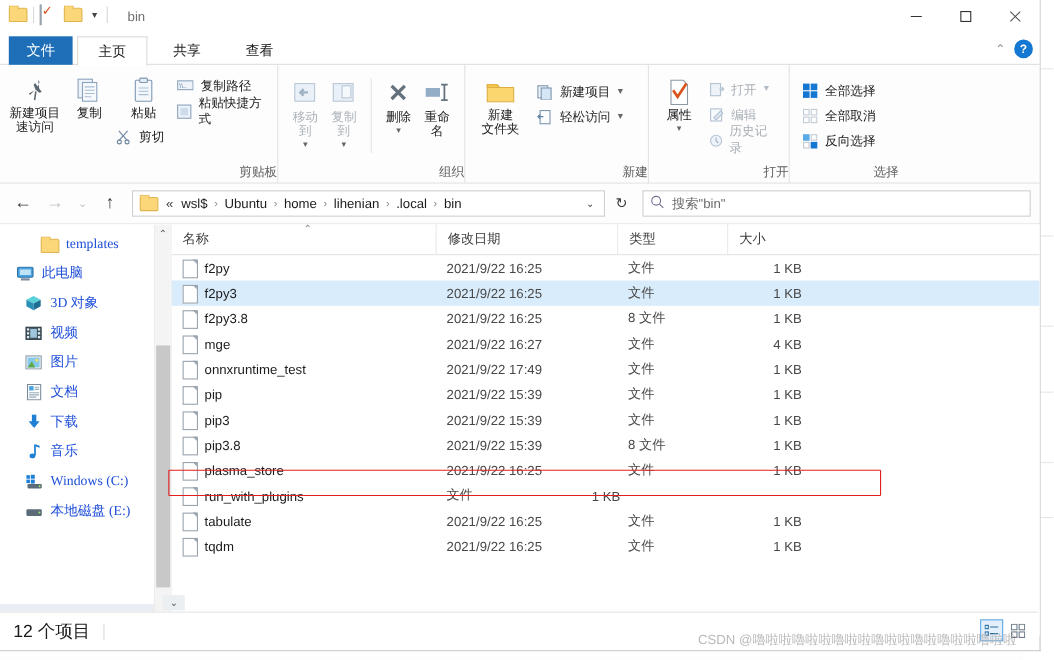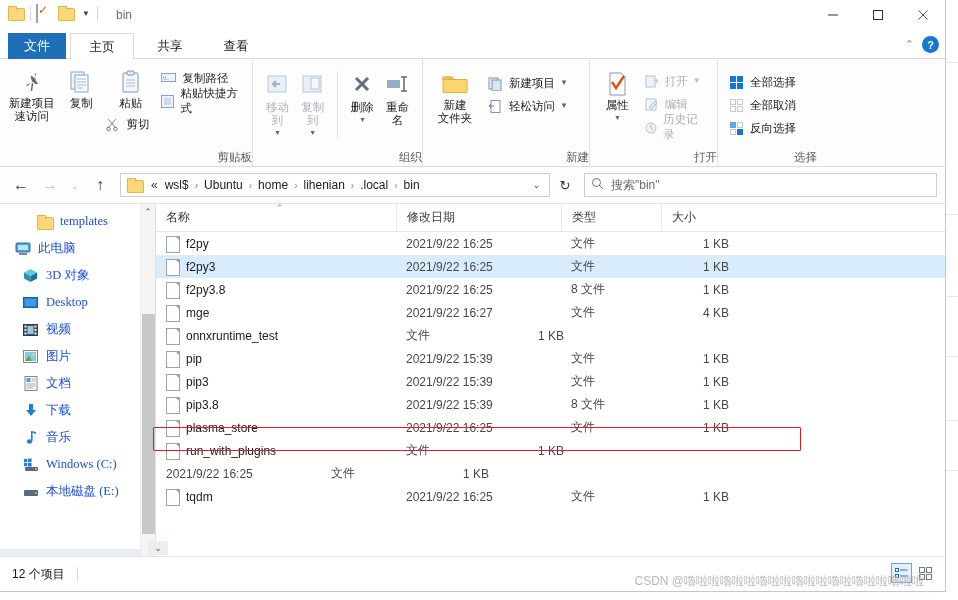--- a/index.html
+++ b/index.html
@@ -161,21 +161,21 @@
 
   .highlight-rect {
     position: absolute; border: 1.6px solid #e02020; pointer-events: none; border-radius: 1px;
   }
 
   
   .statusbar {
     position: absolute; left: 0; bottom: 0; width: 944px; height: 35px;
     border-top: 1px solid #e4e4e4; background: #fff; display: flex; align-items: center; padding-left: 12px;
   }
-  .status-text { font-size: 12px; color: #1b1b1b; }
+  .status-text { font-size: 16px; color: #1b1b1b; }
   .status-sep { width: 1px; height: 15px; background: #dcdcdc; margin-left: 12px; }
   .viewbtns { position: absolute; right: 8px; bottom: 8px; display: flex; gap: 3px; }
   .viewbtn { width: 21px; height: 20px; display: flex; align-items: center; justify-content: center; }
   .viewbtn.active { border: 1px solid #5ea9e8; background: #e3f0fb; }
 
   .watermark {
     position: absolute; right: 34px; bottom: 10px; font-size: 12px; color: #b9b9b9;
     white-space: nowrap; letter-spacing: 0px;
   }
 
@@ -574,29 +574,20 @@
                   <path d="M7.5 1 L14 4.5 L7.5 8 L1 4.5 Z" fill="#5ad0d8"></path>
                   <path d="M1 4.5 L7.5 8 L7.5 14 L1 10.5 Z" fill="#2a8fb5"></path>
                   <path d="M14 4.5 L7.5 8 L7.5 14 L14 10.5 Z" fill="#1f6f94"></path>
                 </svg>
             </span>
             <span>3D 对象</span>
           </div>
           <div class="titem">
             <span class="ticon">
               <svg width="15" height="14" viewBox="0 0 15 14">
-                  <rect x="0.5" y="1.5" width="14" height="10" fill="#1e7fd4" stroke="#16649f"></rect>
-                  <rect x="2" y="3" width="11" height="7" fill="#3f9ae8"></rect>
-                </svg>
-            </span>
-            <span>Desktop</span>
-          </div>
-          <div class="titem">
-            <span class="ticon">
-              <svg width="15" height="14" viewBox="0 0 15 14">
                   <rect x="0.5" y="1.5" width="14" height="11" fill="#40545f" stroke="#2b3a43"></rect>
                   <g fill="#e7eef3">
                     <rect x="1.5" y="2.5" width="2" height="2"></rect>
                     <rect x="1.5" y="6" width="2" height="2"></rect>
                     <rect x="1.5" y="9.5" width="2" height="2"></rect>
                     <rect x="11.5" y="2.5" width="2" height="2"></rect>
                     <rect x="11.5" y="6" width="2" height="2"></rect>
                     <rect x="11.5" y="9.5" width="2" height="2"></rect>
                   </g>
                   <rect x="4.5" y="3" width="6" height="8" fill="#9fc6de"></rect>
@@ -751,20 +742,21 @@
               </span>
             <span class="r-date">2021/9/22 16:27</span>
             <span class="r-type">文件</span>
             <span class="r-size">4 KB</span>
           </div>
           <div class="row">
             <span class="r-name">
                 <span class="file-ico"></span>
                 <span>onnxruntime_test</span>
               </span>
+            <span class="r-date">2021/9/22 17:49</span>
             <span class="r-type">文件</span>
             <span class="r-size">1 KB</span>
           </div>
           <div class="row">
             <span class="r-name">
                 <span class="file-ico"></span>
                 <span>pip</span>
               </span>
             <span class="r-date">2021/9/22 15:39</span>
             <span class="r-type">文件</span>
@@ -799,20 +791,24 @@
           </div>
           <div class="row">
             <span class="r-name">
                 <span class="file-ico"></span>
                 <span>run_with_plugins</span>
               </span>
             <span class="r-type">文件</span>
             <span class="r-size">1 KB</span>
           </div>
           <div class="row">
+            <span class="r-name">
+                <span class="file-ico"></span>
+                <span>tabulate</span>
+              </span>
             <span class="r-date">2021/9/22 16:25</span>
             <span class="r-type">文件</span>
             <span class="r-size">1 KB</span>
           </div>
           <div class="row">
             <span class="r-name">
                 <span class="file-ico"></span>
                 <span>tqdm</span>
               </span>
             <span class="r-date">2021/9/22 16:25</span>

